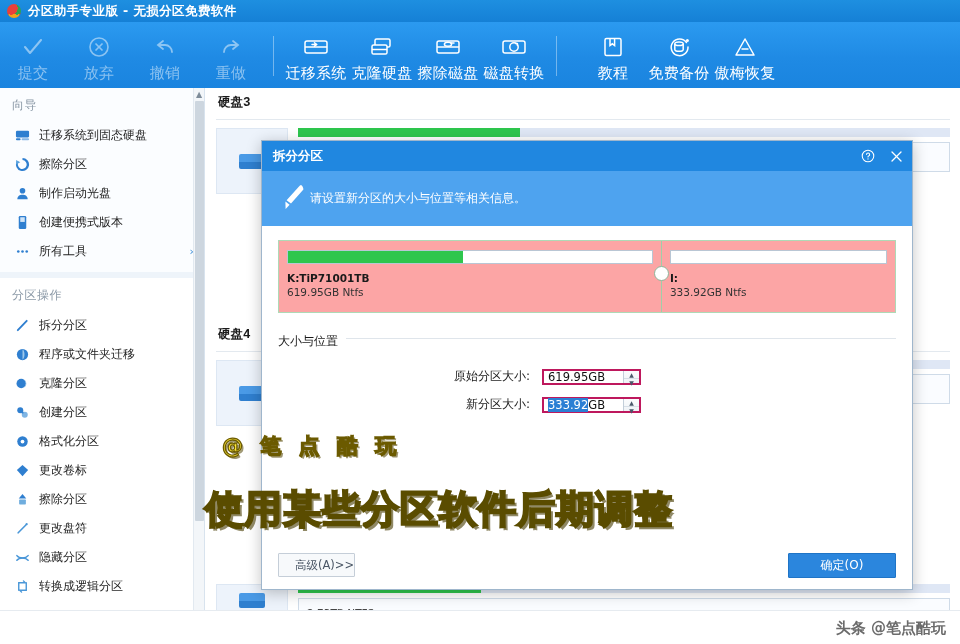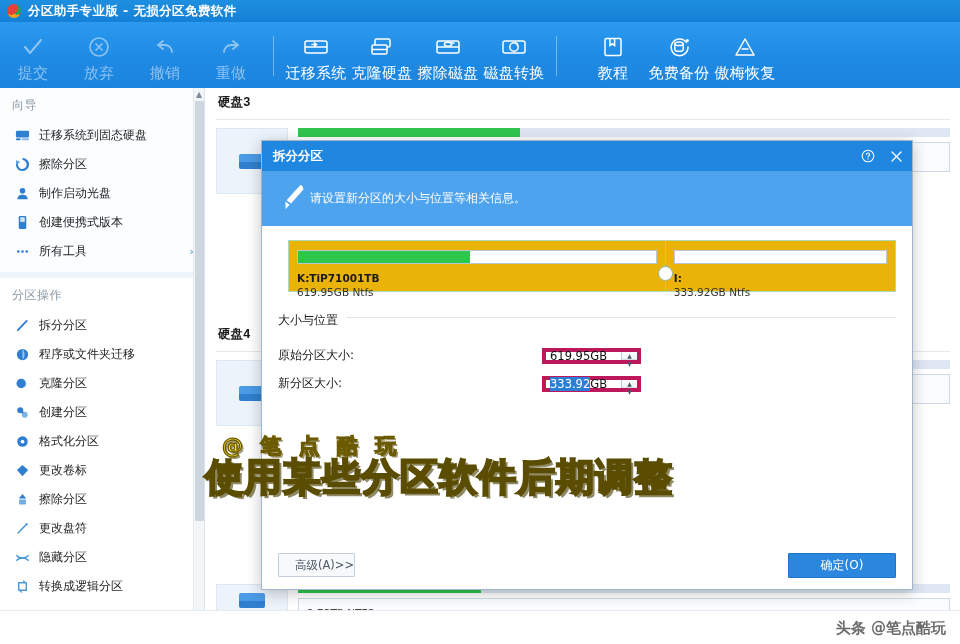--- a/index.html
+++ b/index.html
@@ -119,44 +119,44 @@
   .dlg-btn-ico { color: #ffffff; cursor: pointer; display: flex; align-items: center; }
   .dlg-banner {
     height: 55px; background: #4ea3ef; display: flex; align-items: center; gap: 0;
     padding-left: 16px; color: #ffffff;
   }
   .dlg-banner-text { font-size: 12px; }
   .dlg-body { padding: 14px 16px 0 16px; height: 365px; position: relative; }
 
   
   .pv {
-    height: 52px; border: 1px solid #aed9b6; background: #eab308;
-    display: flex; position: relative; margin-left: 10px;
+    height: 73px; border: 1px solid #aed9b6; background: #fca5a5;
+    display: flex; position: relative;
   }
   .pv-seg { position: relative; height: 100%; padding: 9px 8px 0 8px; }
   .pv-seg + .pv-seg { border-left: 1px solid #9ecfa8; }
   .pv-track {
     height: 14px; border: 1px solid #b9c6d4; background: #ffffff; position: relative; margin-bottom: 7px;
   }
   .pv-track i { position: absolute; left: 0; top: 0; bottom: 0; background: #2ec64d; display: block; }
   .pv-name { font-size: 10.5px; font-weight: bold; color: #1a1a1a; line-height: 14px; }
   .pv-size { font-size: 10.5px; color: #333; line-height: 15px; }
   .pv-handle {
     position: absolute; top: 25px; width: 15px; height: 15px; border-radius: 50%;
     background: #ffffff; border: 1px solid #8fb49a; cursor: col-resize; z-index: 3;
   }
 
   
   .fs { margin-top: 17px; position: relative; }
   .fs-legend { font-size: 12px; color: #1a1a1a; background: #ffffff; padding-right: 8px; position: relative; z-index: 2; display: inline-block; }
   .fs-line { position: absolute; left: 0; right: 0; top: 8px; height: 1px; background: #dfe5eb; z-index: 1; }
   .fs-inner { padding-top: 18px; }
-  .fld-row { display: flex; align-items: center; justify-content: space-between; gap: 23px; margin-bottom: 11px; padding-right: 255px; }
+  .fld-row { display: flex; align-items: center; justify-content: flex-end; gap: 12px; margin-bottom: 11px; padding-right: 255px; }
   .fld-label { font-size: 12px; color: #1a1a1a; white-space: nowrap; }
-  .spin { display: flex; width: 99px; height: 16px; border: 4px solid #be185d; background: #ffffff; }
+  .spin { display: flex; width: 99px; height: 16px; border: 2px solid #be185d; background: #ffffff; }
   .spin .val { flex: 1; display: flex; align-items: center; padding-left: 4px; font-size: 11.5px; color: #111; }
   .spin .val .sel { background: #2b7fd4; color: #ffffff; }
   .spin .btns {
     width: 16px; border-left: 1px solid #c3ced9; display: flex; flex-direction: column;
     background: linear-gradient(180deg,#fbfcfd,#eef2f6);
   }
   .spin .btns span {
     flex: 1; display: flex; align-items: center; justify-content: center;
     font-size: 6px; color: #49586a; cursor: pointer;
   }
@@ -180,21 +180,21 @@
 
   
   .ov-handle {
     position: absolute; left: 222px; top: 432px; z-index: 50;
     font-size: 21px; font-weight: bold; color: #ffe93a; letter-spacing: 5px;
     -webkit-text-stroke: 1.3px #6b5a00;
     text-shadow: 2px 2px 0 rgba(80,66,0,.55);
     white-space: nowrap; pointer-events: none;
   }
   .ov-caption {
-    position: absolute; left: 205px; top: 452px; z-index: 50;
+    position: absolute; left: 205px; top: 484px; z-index: 50;
     font-size: 38px; font-weight: bold; color: #ffe400; letter-spacing: 1px;
     -webkit-text-stroke: 2.2px #5a4c00;
     text-shadow: 3px 3px 0 rgba(70,58,0,.6);
     white-space: nowrap; pointer-events: none;
   }
   .ov-wm {
     position: absolute; right: 14px; bottom: 6px; z-index: 50;
     font-size: 15px; font-weight: bold; color: #4b4b4b; opacity: .82;
     white-space: nowrap; pointer-events: none;
   }

